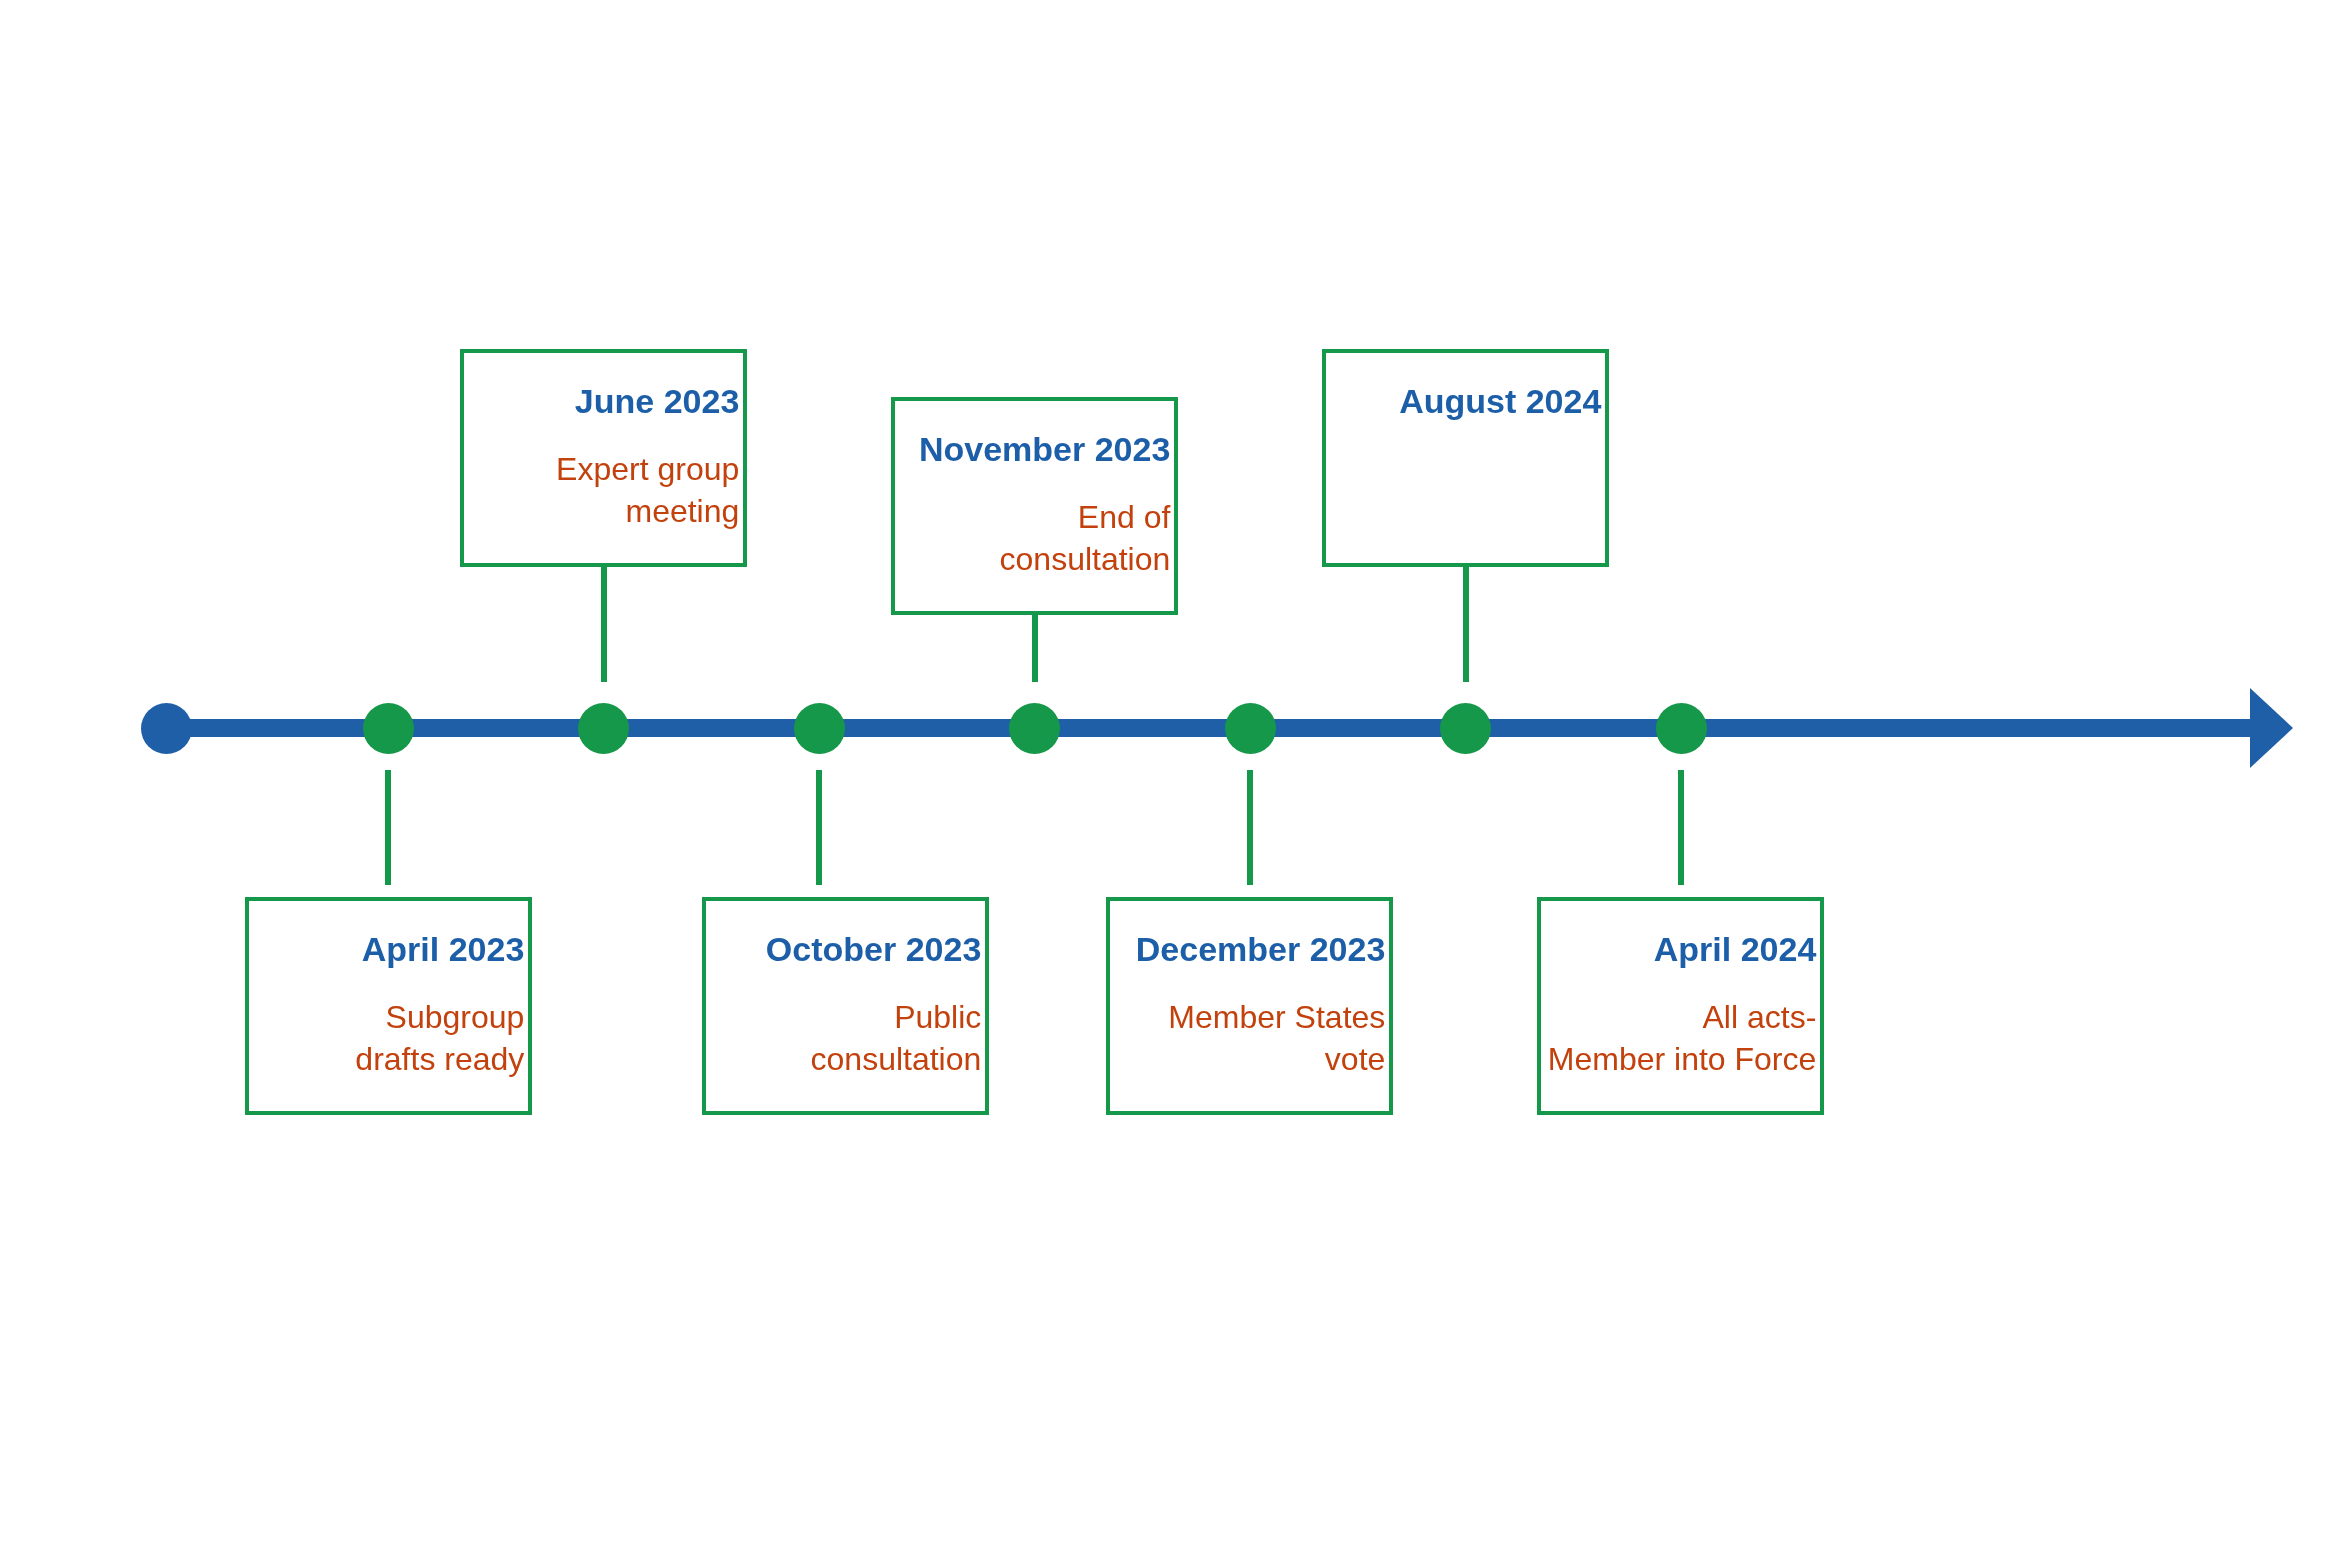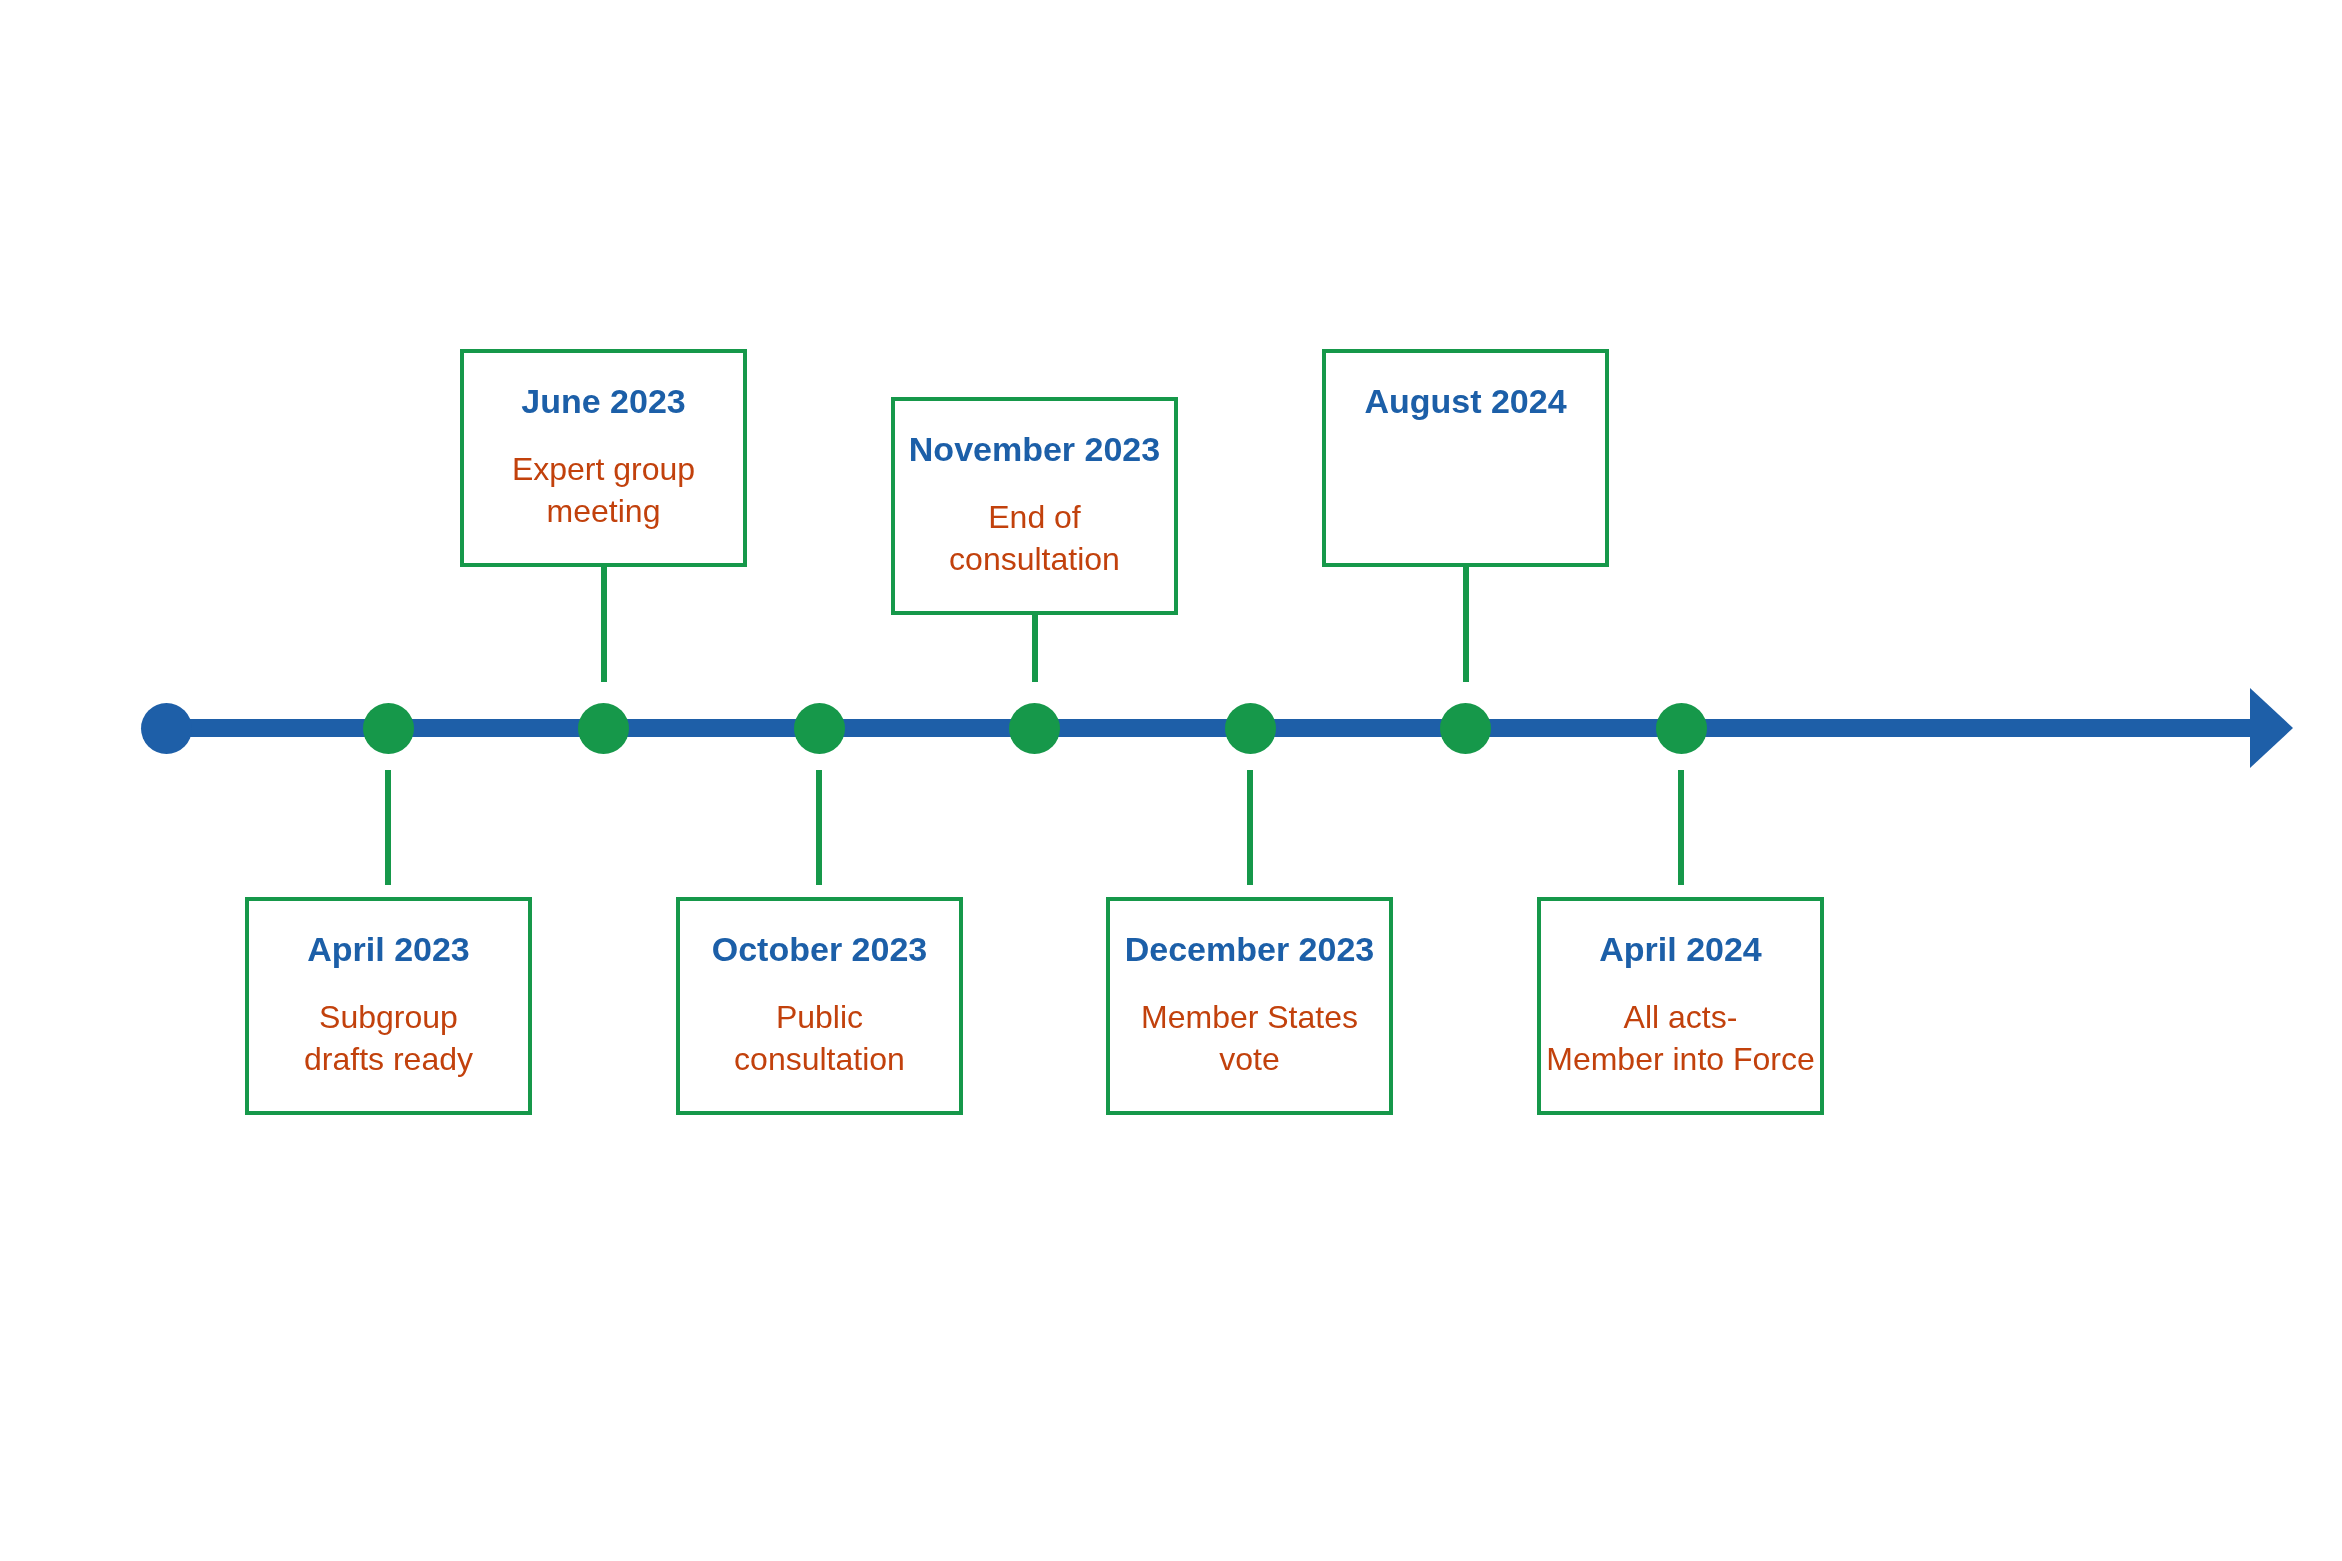--- a/index.html
+++ b/index.html
@@ -67,27 +67,27 @@
   .c5 { left: 1463px; }
   .c6 { left: 1678px; }
   
   .card {
     position: absolute;
     box-sizing: border-box;
     width: 287px;
     height: 218px;
     border: 4.7px solid #16984A;
     background: #ffffff;
-    text-align: center;
+    text-align: right;
   }
   .card.above { top: 349px; }
   .card.below { top: 885px; margin-top: 12px; }
   .b0 { left: 245px; }
   .b1 { left: 460px; }
-  .b2 { left: 676px; }
+  .b2 { left: 702px; }
   .b3 { left: 891px; margin-top: 48px; }
   .b4 { left: 1106px; }
   .b5 { left: 1322px; }
   .b6 { left: 1537px; }
   .date {
     margin: 28px 3.7px 0;
     font-size: 34px;
     line-height: 41px;
     font-weight: bold;
     color: #1C5FA8;

